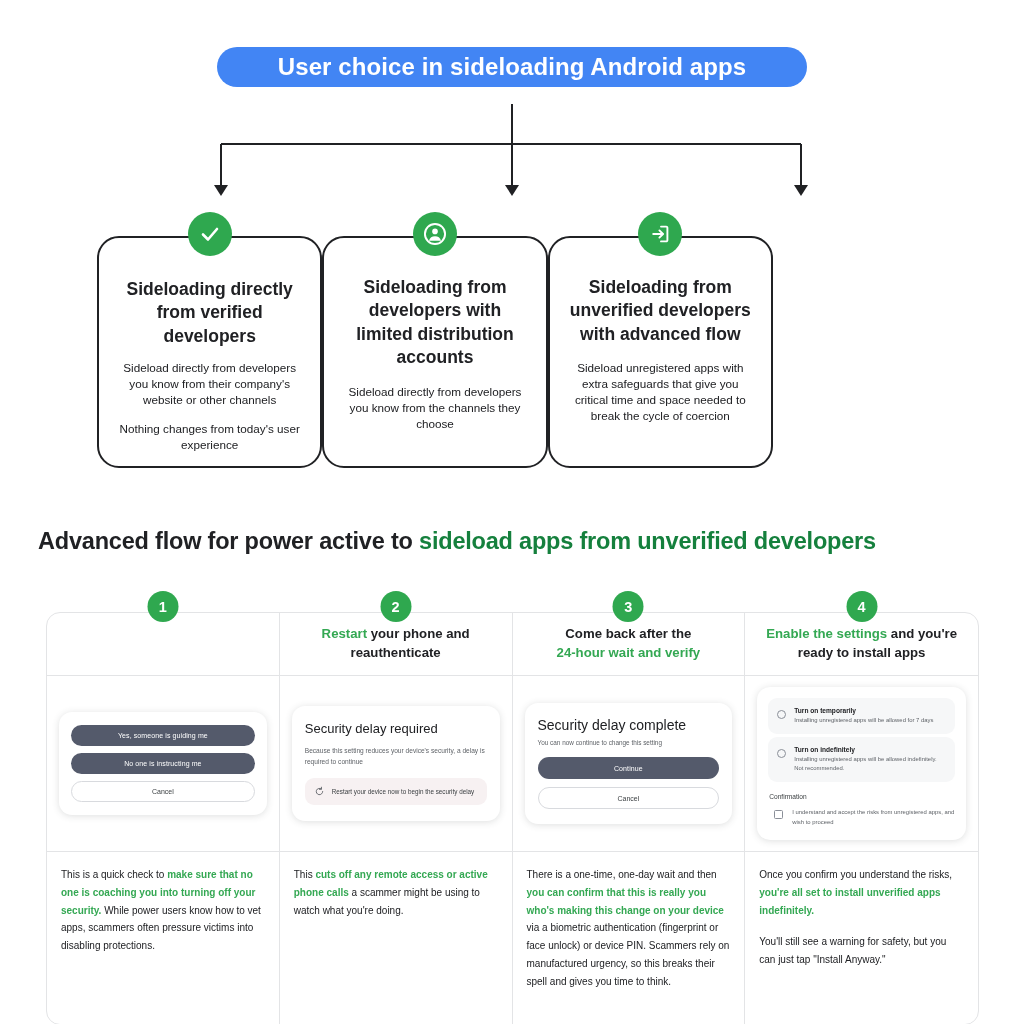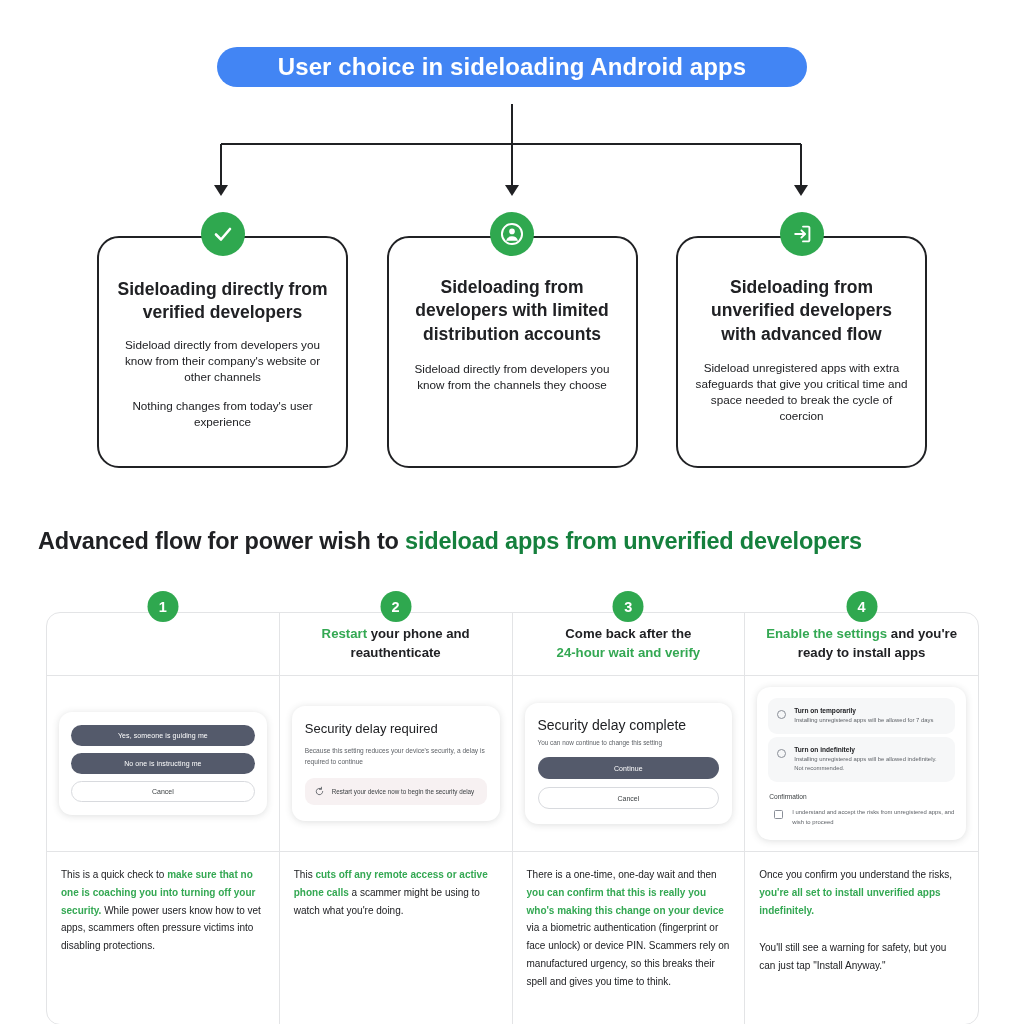--- a/index.html
+++ b/index.html
@@ -26,21 +26,21 @@
     letter-spacing: .1px;
   }
 
   
   .connectors { position: absolute; left: 0; top: 104px; width: 1024px; height: 115px; }
 
   
   .cards-row {
     position: absolute;
     left: 97px; top: 236px;
-    width: 830px;
+    width: 676px;
     display: flex;
     justify-content: space-between;
   }
   .card {
     width: 251px; height: 232px;
     border: 2px solid #202124;
     border-radius: 22px;
     background: #fff;
     position: relative;
     padding: 38px 16px 14px;
@@ -138,21 +138,21 @@
   }
 
   .step-desc {
     padding: 14px 14px 20px;
     font-size: 10px;
     line-height: 1.78;
     color: #202124;
     min-height: 172px;
   }
   .step-desc .hl { color: #34A853; font-weight: 600; }
-  .step-desc p + p { margin-top: 20px; }
+  .step-desc p + p { margin-top: 14px; }
 
   
   .mock {
     background: #ffffff;
     border-radius: 13px;
     box-shadow: 0 1px 7px rgba(60,64,67,.17);
     width: 100%;
   }
   .mock-1 { padding: 13px 12px; }
   .pill-btn {
@@ -267,21 +267,21 @@
         <path d="M11.4 8.4 L15 12 L11.4 15.6" fill="none" stroke="#ffffff" stroke-width="1.9" stroke-linecap="round" stroke-linejoin="round"></path>
       </svg>
     </div>
     <div class="card-title">Sideloading from unverified developers with advanced flow</div>
     <div class="card-body">Sideload unregistered apps with extra safeguards that give you critical time and space needed to break the cycle of coercion</div>
   </div>
 
 </div>
 
 <div class="section-heading">
-  <span>Advanced flow for power wish to </span><span class="hl">sideload apps from unverified developers</span>
+  <span>Advanced flow for power active to </span><span class="hl">sideload apps from unverified developers</span>
 </div>
 
 <div class="steps-table">
 
   <div class="step-col">
     <div class="step-head">
       <div class="step-number">1</div>
     </div>
 
     <div class="step-mock">

